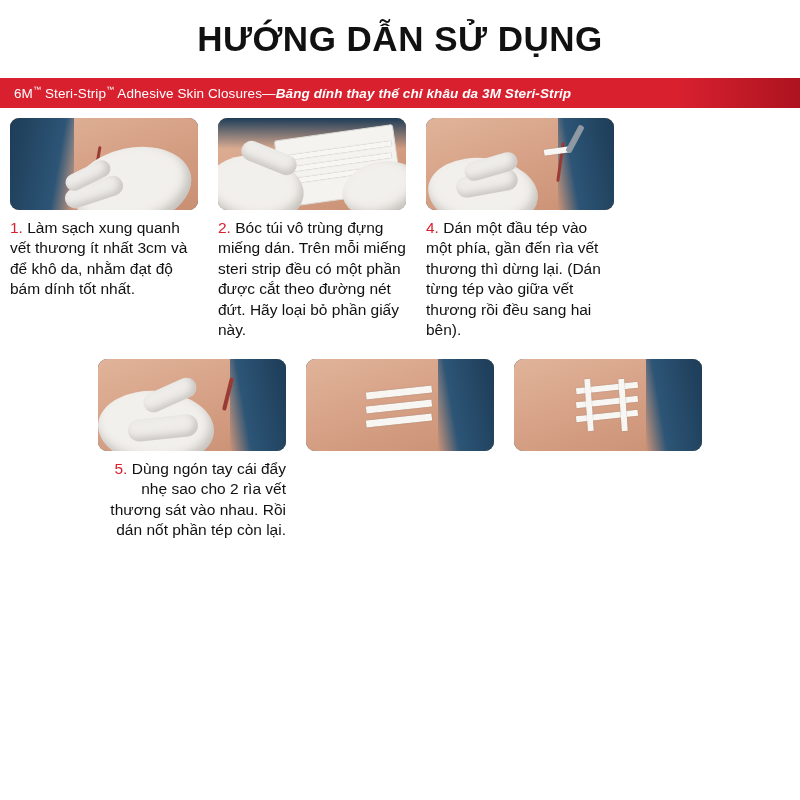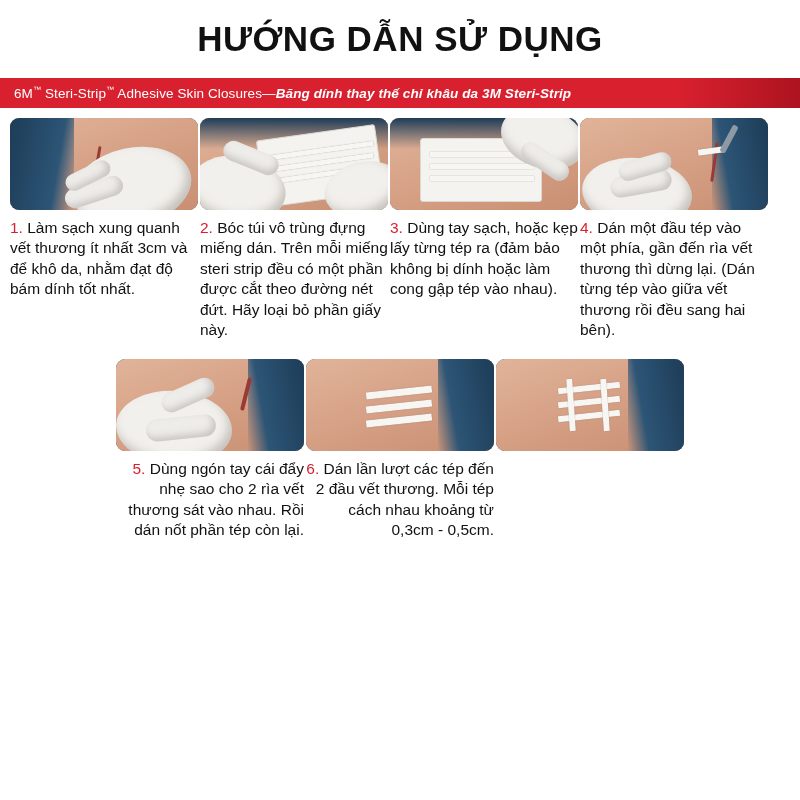--- a/index.html
+++ b/index.html
@@ -68,21 +68,21 @@
     margin-top: 10px;
   }
   .brand-text .sup {
     font-size: 8px;
     vertical-align: super;
   }
 
   
   .row {
     display: flex;
-    gap: 2px;
+    gap: 20px;
     padding: 2px 10px;
     box-sizing: border-box;
   }
   .row-1 {
     margin-top: 8px;
   }
   .row-2 {
     margin-top: 14px;
     justify-content: center;
     text-align: right;
@@ -220,36 +220,20 @@
         <div class="glove g2"></div>
         <div class="finger" style="left:22px; top:30px; width:58px; height:20px; transform:rotate(22deg);"></div>
         <div class="glove" style="width:78px; height:54px; right:-14px; bottom:-6px; transform:rotate(-14deg);"></div>
       </div>
       <div class="caption">
         <span class="num">2.</span>
         <span>Bóc túi vô trùng đựng miếng dán. Trên mỗi miếng steri strip đều có một phần được cắt theo đường nét đứt. Hãy loại bỏ phần giấy này.</span>
       </div>
     </div>
 
-    <div class="cell">
-      <div class="photo">
-        <div class="skin-bg dark-top"></div>
-        <div class="pouch" style="left:30px; top:20px; width:120px; height:62px;"></div>
-        <div class="strip" style="left:40px; top:34px; width:104px; height:5px;"></div>
-        <div class="strip" style="left:40px; top:46px; width:104px; height:5px;"></div>
-        <div class="strip" style="left:40px; top:58px; width:104px; height:5px;"></div>
-        <div class="tweezer" style="right:18px; top:6px; width:7px; height:46px; transform:rotate(22deg);"></div>
-        <div class="glove g3"></div>
-        <div class="finger" style="right:6px; top:34px; width:54px; height:19px; transform:rotate(34deg);"></div>
-      </div>
-      <div class="caption">
-        <span class="num">3.</span>
-        <span>Dùng tay sạch, hoặc kẹp lấy từng tép ra (đảm bảo không bị dính hoặc làm cong gập tép vào nhau).</span>
-      </div>
-    </div>
 
     <div class="cell">
       <div class="photo">
         <div class="skin-bg dark-right"></div>
         <div class="wound" style="right:52px; top:24px; width:3px; height:40px; transform:rotate(8deg);"></div>
         <div class="strip" style="right:44px; top:30px; width:26px; height:6px; transform:rotate(-8deg);"></div>
         <div class="tweezer" style="right:36px; top:6px; width:6px; height:30px; transform:rotate(28deg);"></div>
         <div class="glove g4"></div>
         <div class="finger" style="left:30px; bottom:16px; width:62px; height:21px; transform:rotate(-10deg);"></div>
         <div class="finger" style="left:38px; bottom:34px; width:54px; height:19px; transform:rotate(-16deg);"></div>
@@ -278,24 +262,20 @@
       </div>
     </div>
 
     <div class="cell">
       <div class="photo">
         <div class="skin-bg dark-right"></div>
         <div class="strip" style="left:60px; top:30px; width:66px; height:7px; transform:rotate(-6deg);"></div>
         <div class="strip" style="left:60px; top:44px; width:66px; height:7px; transform:rotate(-6deg);"></div>
         <div class="strip" style="left:60px; top:58px; width:66px; height:7px; transform:rotate(-6deg);"></div>
       </div>
-      <div class="caption">
-        <span class="num">6.</span>
-        <span>Dán lần lượt các tép đến 2 đầu vết thương. Mỗi tép cách nhau khoảng từ 0,3cm - 0,5cm.</span>
-      </div>
     </div>
 
     <div class="cell">
       <div class="photo">
         <div class="skin-bg dark-right"></div>
         <div class="strip" style="left:62px; top:26px; width:62px; height:6px; transform:rotate(-6deg);"></div>
         <div class="strip" style="left:62px; top:40px; width:62px; height:6px; transform:rotate(-6deg);"></div>
         <div class="strip" style="left:62px; top:54px; width:62px; height:6px; transform:rotate(-6deg);"></div>
         <div class="strip" style="left:72px; top:20px; width:6px; height:52px; transform:rotate(-4deg);"></div>
         <div class="strip" style="left:106px; top:20px; width:6px; height:52px; transform:rotate(-4deg);"></div>

